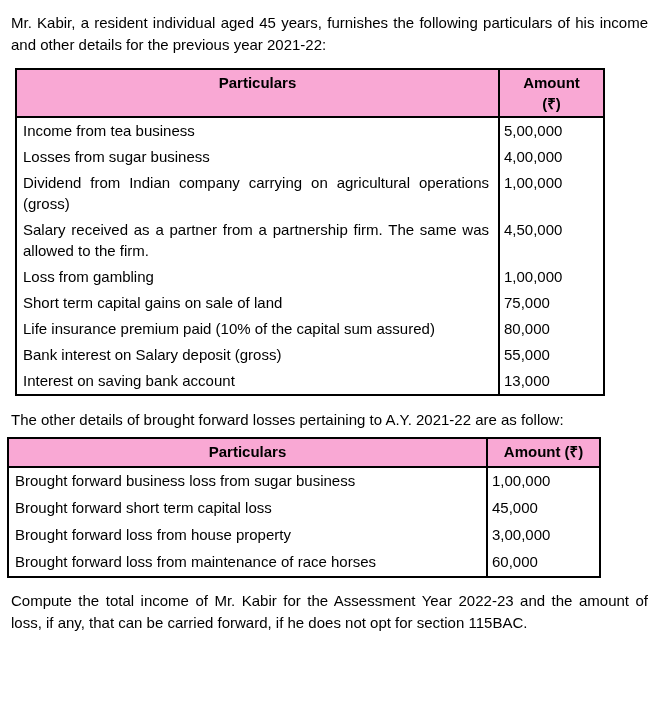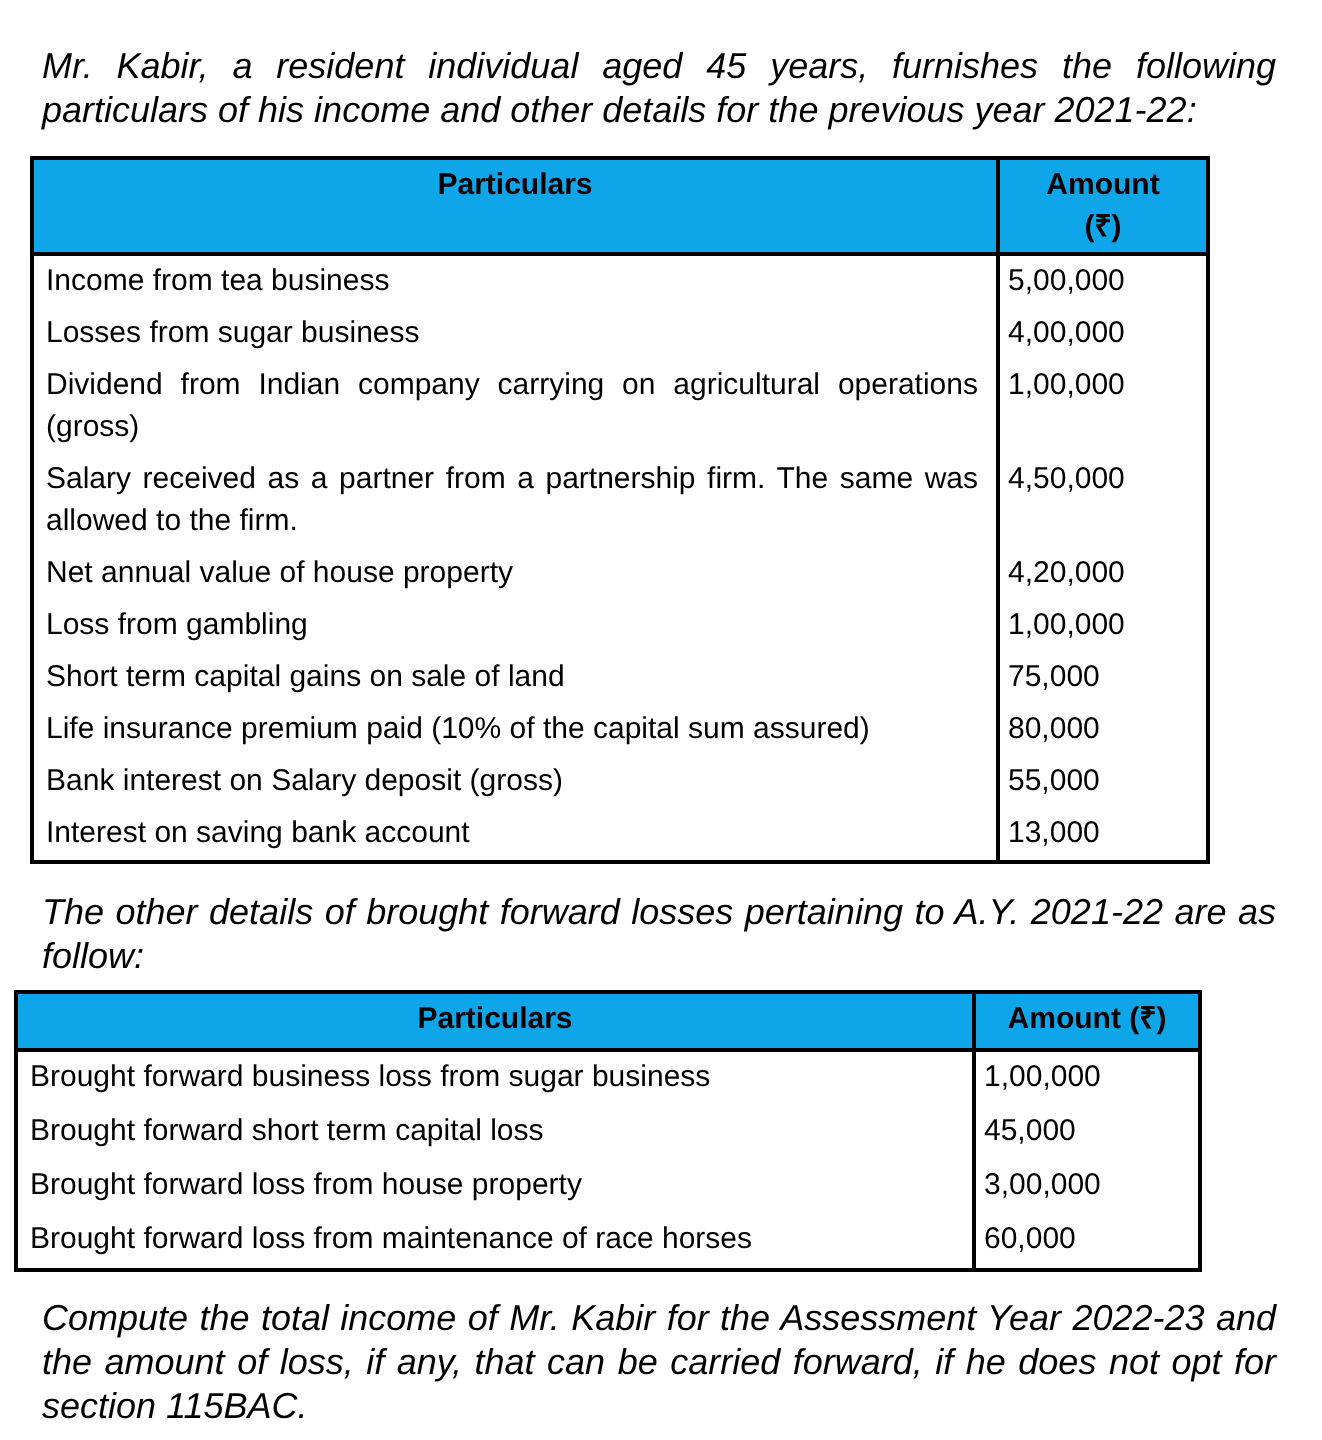--- a/index.html
+++ b/index.html
@@ -11,25 +11,24 @@
     width: 661px;
     height: 720px;
     overflow: hidden;
     font-family: "Liberation Sans", sans-serif;
     color: #000000;
   }
   .page {
     padding: 8px 9px 0 7px;
   }
   .para {
-    font-size: 18px;
+    font-size: 15px;
     line-height: 22px;
     text-align: justify;
-    margin: 14px;
-    font-style: italic;
+    margin: 4px;
   }
   .para.intro { margin-bottom: 12px; }
   .para.bf-intro { margin-top: 13px; margin-bottom: 6px; }
   .para.question { margin-top: 12px; }
 
   table {
     border-collapse: collapse;
     table-layout: fixed;
   }
   table.doc-table {
@@ -41,21 +40,21 @@
   }
   #bf-table {
     width: 594px;
     margin-left: 0;
   }
   th, td {
     vertical-align: top;
     font-size: 15px;
   }
   th {
-    background: #0ea5e9;
+    background: #f9a8d4;
     font-weight: bold;
     text-align: center;
     border-bottom: 2px solid #000000;
     padding: 2px 4px;
     line-height: 21px;
   }
   #bf-table th {
     padding: 3px 4px 4px;
     line-height: 20px;
   }
@@ -114,24 +113,20 @@
       </tr>
       <tr>
         <td class="cell-particulars">Dividend from Indian company carrying on agricultural operations (gross)</td>
         <td class="cell-amount">1,00,000</td>
       </tr>
       <tr>
         <td class="cell-particulars">Salary received as a partner from a partnership firm. The same was allowed to the firm.</td>
         <td class="cell-amount">4,50,000</td>
       </tr>
       <tr>
-        <td class="cell-particulars">Net annual value of house property</td>
-        <td class="cell-amount">4,20,000</td>
-      </tr>
-      <tr>
         <td class="cell-particulars">Loss from gambling</td>
         <td class="cell-amount">1,00,000</td>
       </tr>
       <tr>
         <td class="cell-particulars">Short term capital gains on sale of land</td>
         <td class="cell-amount">75,000</td>
       </tr>
       <tr>
         <td class="cell-particulars">Life insurance premium paid (10% of the capital sum assured)</td>
         <td class="cell-amount">80,000</td>

